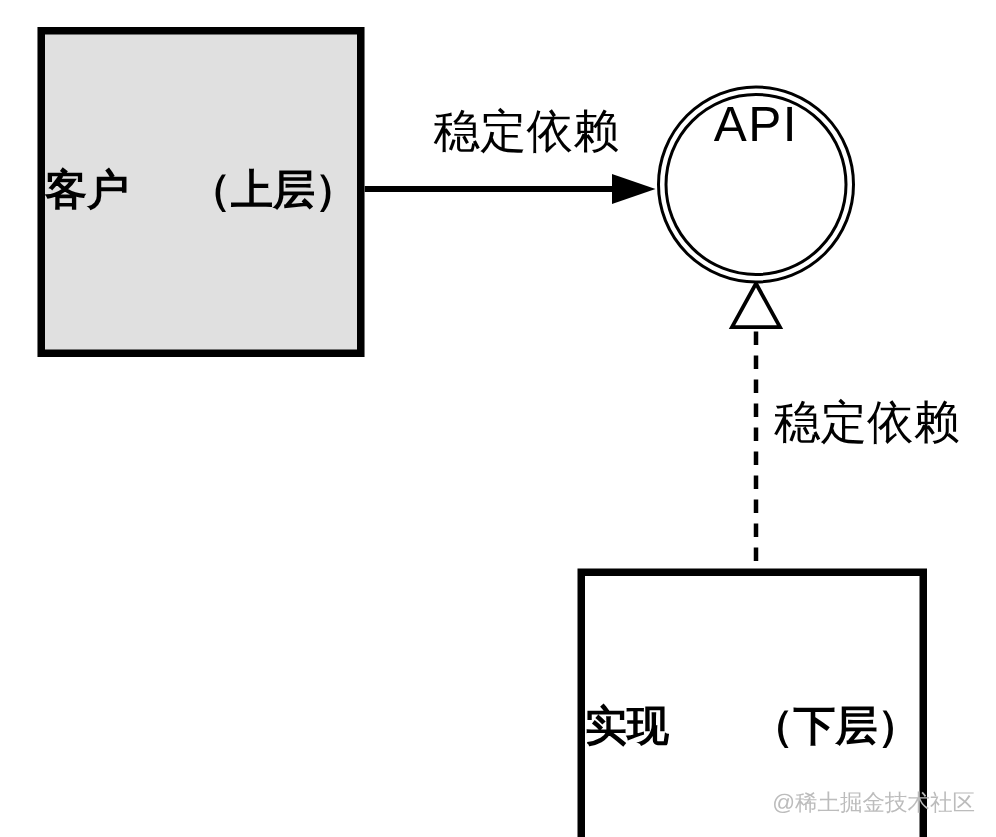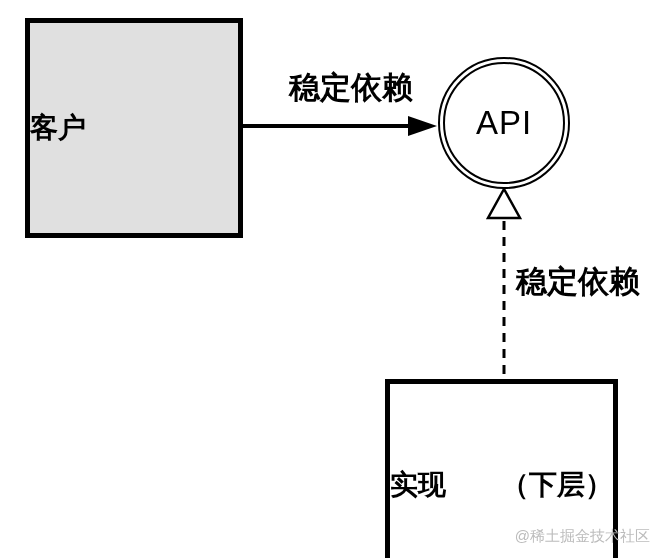--- a/index.html
+++ b/index.html
@@ -55,34 +55,34 @@
     border: 2px solid var(--line-color, #000);
     border-radius: 50%;
     background: #ffffff;
   }
   .api-inner {
     position: absolute;
     left: 3px; top: 3px; right: 3px; bottom: 3px;
     border: 2px solid var(--line-color, #000);
     border-radius: 50%;
     display: flex;
-    align-items: center;
+    align-items: flex-start;
     justify-content: center;
   }
   .api-label {
     font-family: "Liberation Sans", "DejaVu Sans", sans-serif;
     font-size: 33px;
     color: #000;
     letter-spacing: 1px;
   }
 
   .dep-label {
     position: absolute;
     font-family: "Liberation Sans", "DejaVu Sans", sans-serif;
-    font-weight: 700;
+    font-weight: 400;
     font-size: 31px;
     line-height: 34px;
     color: #000;
     white-space: nowrap;
   }
   .dep-label-arrow  { left: 282px; top: 71px; width: 138px; text-align: center; }
   .dep-label-dashed { left: 516px; top: 265px; }
 
   .watermark {
     position: absolute;
@@ -104,20 +104,21 @@
 
     <line class="conn-line" x1="243" y1="126" x2="412" y2="126"></line>
     <polygon class="conn-head" points="437,126 408,116 408,136"></polygon>
 
     <line class="conn-dashed" x1="504" y1="221" x2="504" y2="379"></line>
     <polygon class="conn-tri" points="504,189 488,218 520,218"></polygon>
   </svg>
 
   <div class="box box-client">
     <div class="box-line">客户</div>
+    <div class="box-line">（上层）</div>
   </div>
 
   <div class="api-outer">
     <div class="api-inner">
       <span class="api-label">API</span>
     </div>
   </div>
 
   <div class="dep-label dep-label-arrow">稳定依赖</div>
 

